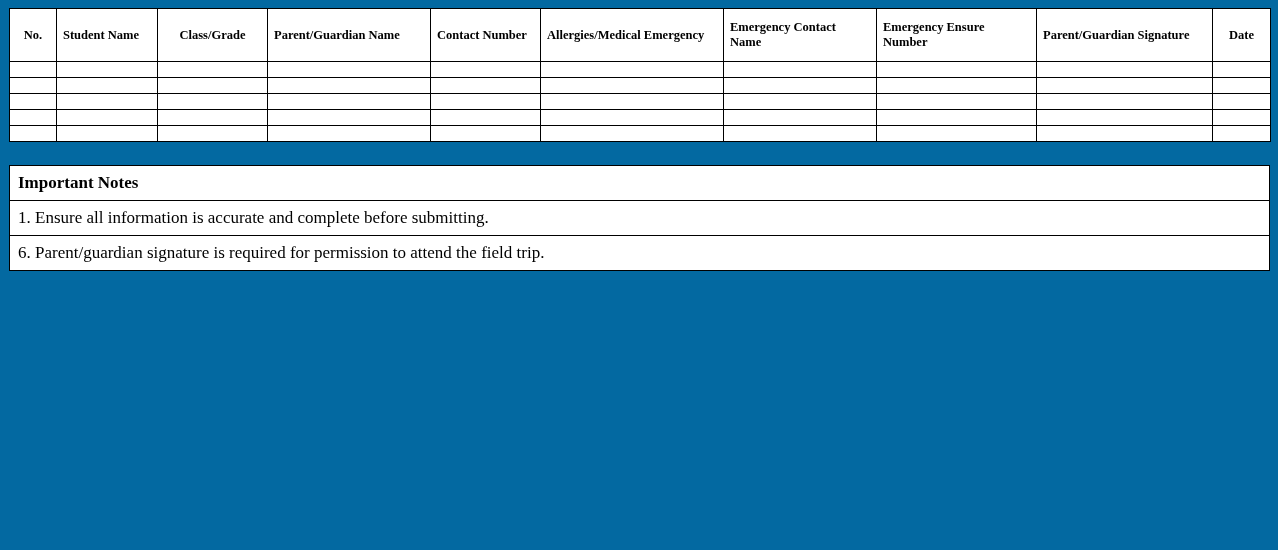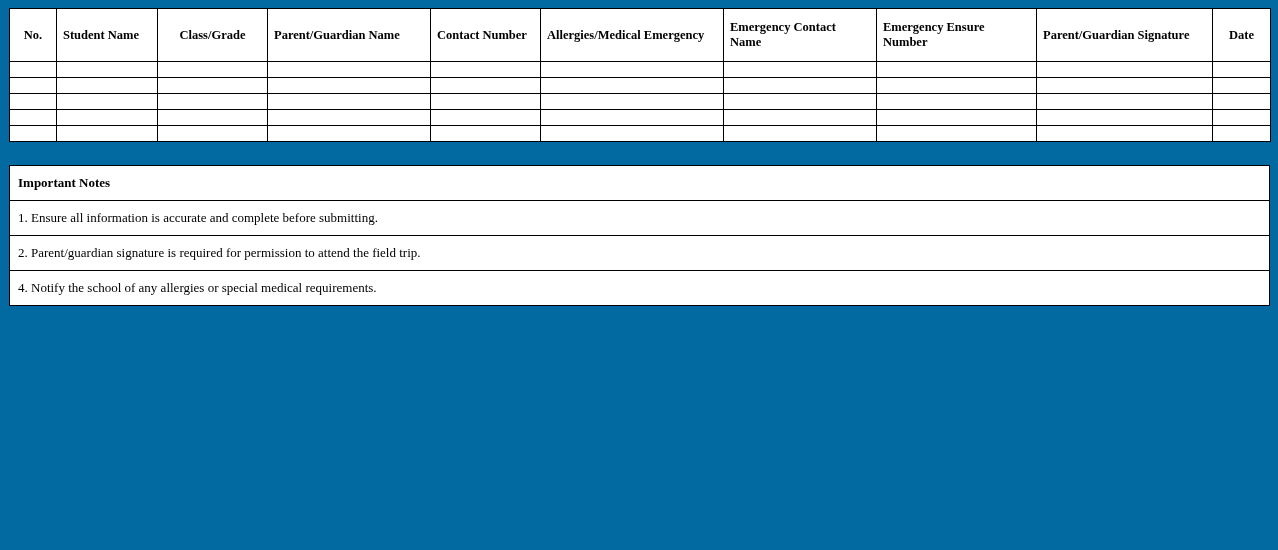--- a/index.html
+++ b/index.html
@@ -81,21 +81,21 @@
     background: #ffffff;
   }
 
   table.notes td {
     border: 1px solid #000000;
     background: #ffffff;
     height: 34px;
     vertical-align: middle;
     padding: 0 8px;
     font-family: "Liberation Serif", "DejaVu Serif", serif;
-    font-size: 13px;
+    font-size: 17px;
     line-height: 16px;
     text-align: left;
   }
 
   table.notes td.notes-title {
     font-weight: bold;
   }
 </style>
 </head>
 <body>
@@ -198,22 +198,19 @@
   <div class="notes-wrap">
     <table class="notes">
       <tbody id="notes-body">
           <tr>
             <td class="notes-title">Important Notes</td>
           </tr>
           <tr>
             <td>1. Ensure all information is accurate and complete before submitting.</td>
           </tr>
           <tr>
-            <td>2. Parent/guardian signature is required for permission to attend the field trip.</td>
-          </tr>
-          <tr>
-            <td>4. Notify the school of any allergies or special medical requirements.</td>
+            <td>6. Parent/guardian signature is required for permission to attend the field trip.</td>
           </tr>
         </tbody>
     </table>
   </div>
 
 </div>
 
 </body></html>

